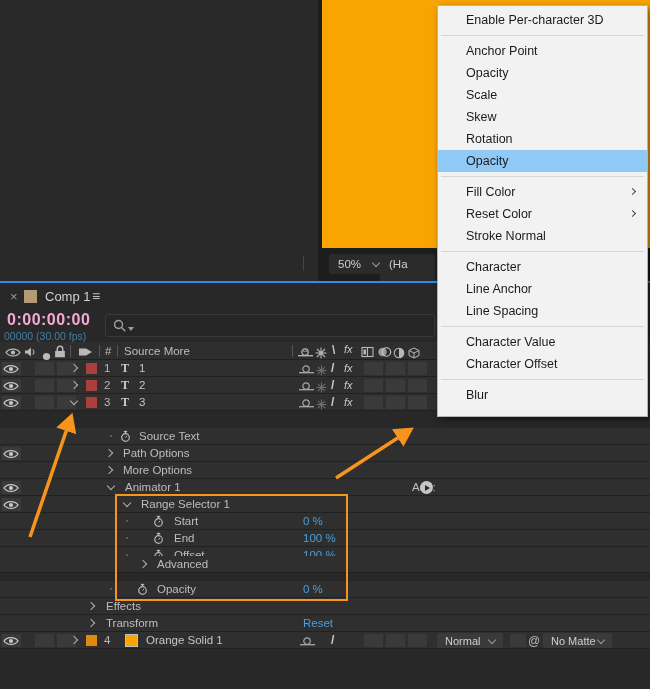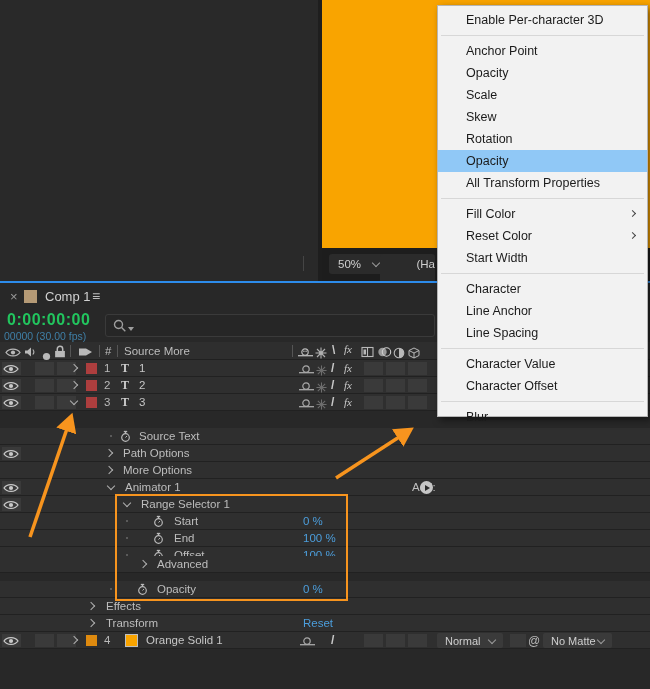--- a/index.html
+++ b/index.html
@@ -16,38 +16,38 @@
   .viewer-left { left:0; top:0; width:318px; height:281px; background:#292929; }
   .viewer-left .tb-div { position:absolute; left:303px; top:256px; width:1px; height:15px; background:#454545; }
   .viewer-gap { left:318px; top:0; width:4px; height:281px; background:#1e1e1e; }
   .comp-view { left:322px; top:0; width:328px; height:248px; }
   .viewer-toolbar { left:322px; top:248px; width:328px; height:33px; background:#1d1d1d; }
   .dd-box {
     position:absolute; background:#2b2b2b; border-radius:3px; color:#cfcfcf;
     font-size:11.5px; line-height:20px; padding-left:9px;
   }
   .zoom-dd { left:7px; top:6px; width:58px; height:20px; }
-  .res-dd  { left:58px; top:6px; width:55px; height:36px;text-align:right; }
+  .res-dd  { left:58px; top:6px; width:55px; height:36px; }
   .vt-div  { position:absolute; left:67px; top:9px; width:1px; height:14px; background:#3c3c3c; }
   .dd-chev {
     position:absolute; right:8px; top:6px; width:6px; height:6px;
     border-right:1.4px solid #9a9a9a; border-bottom:1.4px solid #9a9a9a;
     transform:rotate(45deg);
   }
   .blue-line { left:0; top:281px; width:650px; height:2px; background:#2d8ceb; }
 
   
   .timeline { left:0; top:283px; width:650px; height:406px; background:#282828; }
   .tab-row { position:absolute; left:0; top:0; width:650px; height:28px; }
   .tab-close { position:absolute; left:10px; top:6px; color:#9a9a9a; font-size:13px; }
   .tab-swatch { position:absolute; left:24px; top:7px; width:13px; height:13px; background:#b59a76; }
   .tab-title { position:absolute; left:45px; top:6px; color:#d2d2d2; font-size:13px; }
   .tab-menu { position:absolute; left:92px; top:5px; color:#bdbdbd; font-size:14px; }
 
-  .tc-main { position:absolute; left:7px; top:28px; color:#22c55e; font-size:16px; font-weight:bold; letter-spacing:.5px; }
+  .tc-main { position:absolute; left:7px; top:28px; color:#f9a8d4; font-size:16px; font-weight:bold; letter-spacing:.5px; }
   .tc-sub  { position:absolute; left:4px; top:47px; color:#3f7fa6; font-size:10.5px; }
 
   .search-box {
     position:absolute; left:105px; top:31px; width:330px; height:23px;
     background:#262626; border:1px solid #3a3a3a; border-radius:3px;
   }
   .search-box svg { position:absolute; left:7px; top:4px; }
   .search-tri { position:absolute; left:22px; top:12px; width:0; height:0;
     border-left:3.5px solid transparent; border-right:3.5px solid transparent; border-top:4px solid #9e9e9e; }
 
@@ -70,21 +70,21 @@
   .chev.down  { transform:rotate(45deg); top:4px; }
   .lbl-sq { position:absolute; top:3px; width:11px; height:11px; }
   .num { position:absolute; color:#b9b9b9; font-size:11.5px; }
   .t-ico { position:absolute; color:#cccccc; font-size:12px; font-family:"Liberation Serif", serif; font-weight:bold; }
   .rname { position:absolute; color:#c6c6c6; font-size:11.5px; }
   .plabel { position:absolute; color:#bdbdbd; font-size:11.5px; }
   .pval { position:absolute; color:#4c9edc; font-size:11.5px; }
   .reset { position:absolute; color:#4c9edc; font-size:11.5px; }
   .sw { position:absolute; top:2px; }
   .qual { position:absolute; color:#c9c9c9; font-size:12px; font-weight:bold; }
-  .fx { position:absolute; color:#c9c9c9; font-size:11px; font-style:italic; font-family:Liberation Serif, serif; }
+  .fx { position:absolute; color:#c9c9c9; font-size:11px; font-style:italic; font-family:Liberation Sans, sans-serif; }
   .dotk { position:absolute; top:7px; width:2px; height:2px; background:#6a6a6a; border-radius:50%; }
   .play-btn { position:absolute; top:2px; width:13px; height:13px; border-radius:50%; background:#c6c6c6; }
   .play-btn::after { content:""; position:absolute; left:5px; top:3.5px; width:0; height:0;
     border-top:3px solid transparent; border-bottom:3px solid transparent; border-left:5px solid #2b2b2b; }
   .solid-swatch { position:absolute; top:2px; width:13px; height:13px; border:1px solid #bfbfbf; }
   .blend-dd { position:absolute; top:1px; height:15px; background:#3a3a3a; border-radius:2px;
     color:#cfcfcf; font-size:11px; line-height:15px; padding-left:8px; }
   .atchar { position:absolute; color:#b8b8b8; font-size:12px; }
 
   
@@ -495,25 +495,24 @@
 
   <div class="abs ctx-menu">
     <div class="mi">Enable Per-character 3D</div>
     <div class="msep"></div>
     <div class="mi">Anchor Point</div>
     <div class="mi">Opacity</div>
     <div class="mi">Scale</div>
     <div class="mi">Skew</div>
     <div class="mi">Rotation</div>
     <div class="mi hl">Opacity</div>
-    <div class="mi">All Transform Properties</div>
     <div class="msep"></div>
     <div class="mi"><span>Fill Color</span><span class="sub-chev"></span></div>
     <div class="mi"><span>Reset Color</span><span class="sub-chev"></span></div>
-    <div class="mi">Start Width</div>
+    <div class="mi">Stroke Normal</div>
     <div class="msep"></div>
     <div class="mi">Character</div>
     <div class="mi">Line Anchor</div>
     <div class="mi">Line Spacing</div>
     <div class="msep"></div>
     <div class="mi">Character Value</div>
     <div class="mi">Character Offset</div>
     <div class="msep"></div>
     <div class="mi">Blur</div>
   </div>

